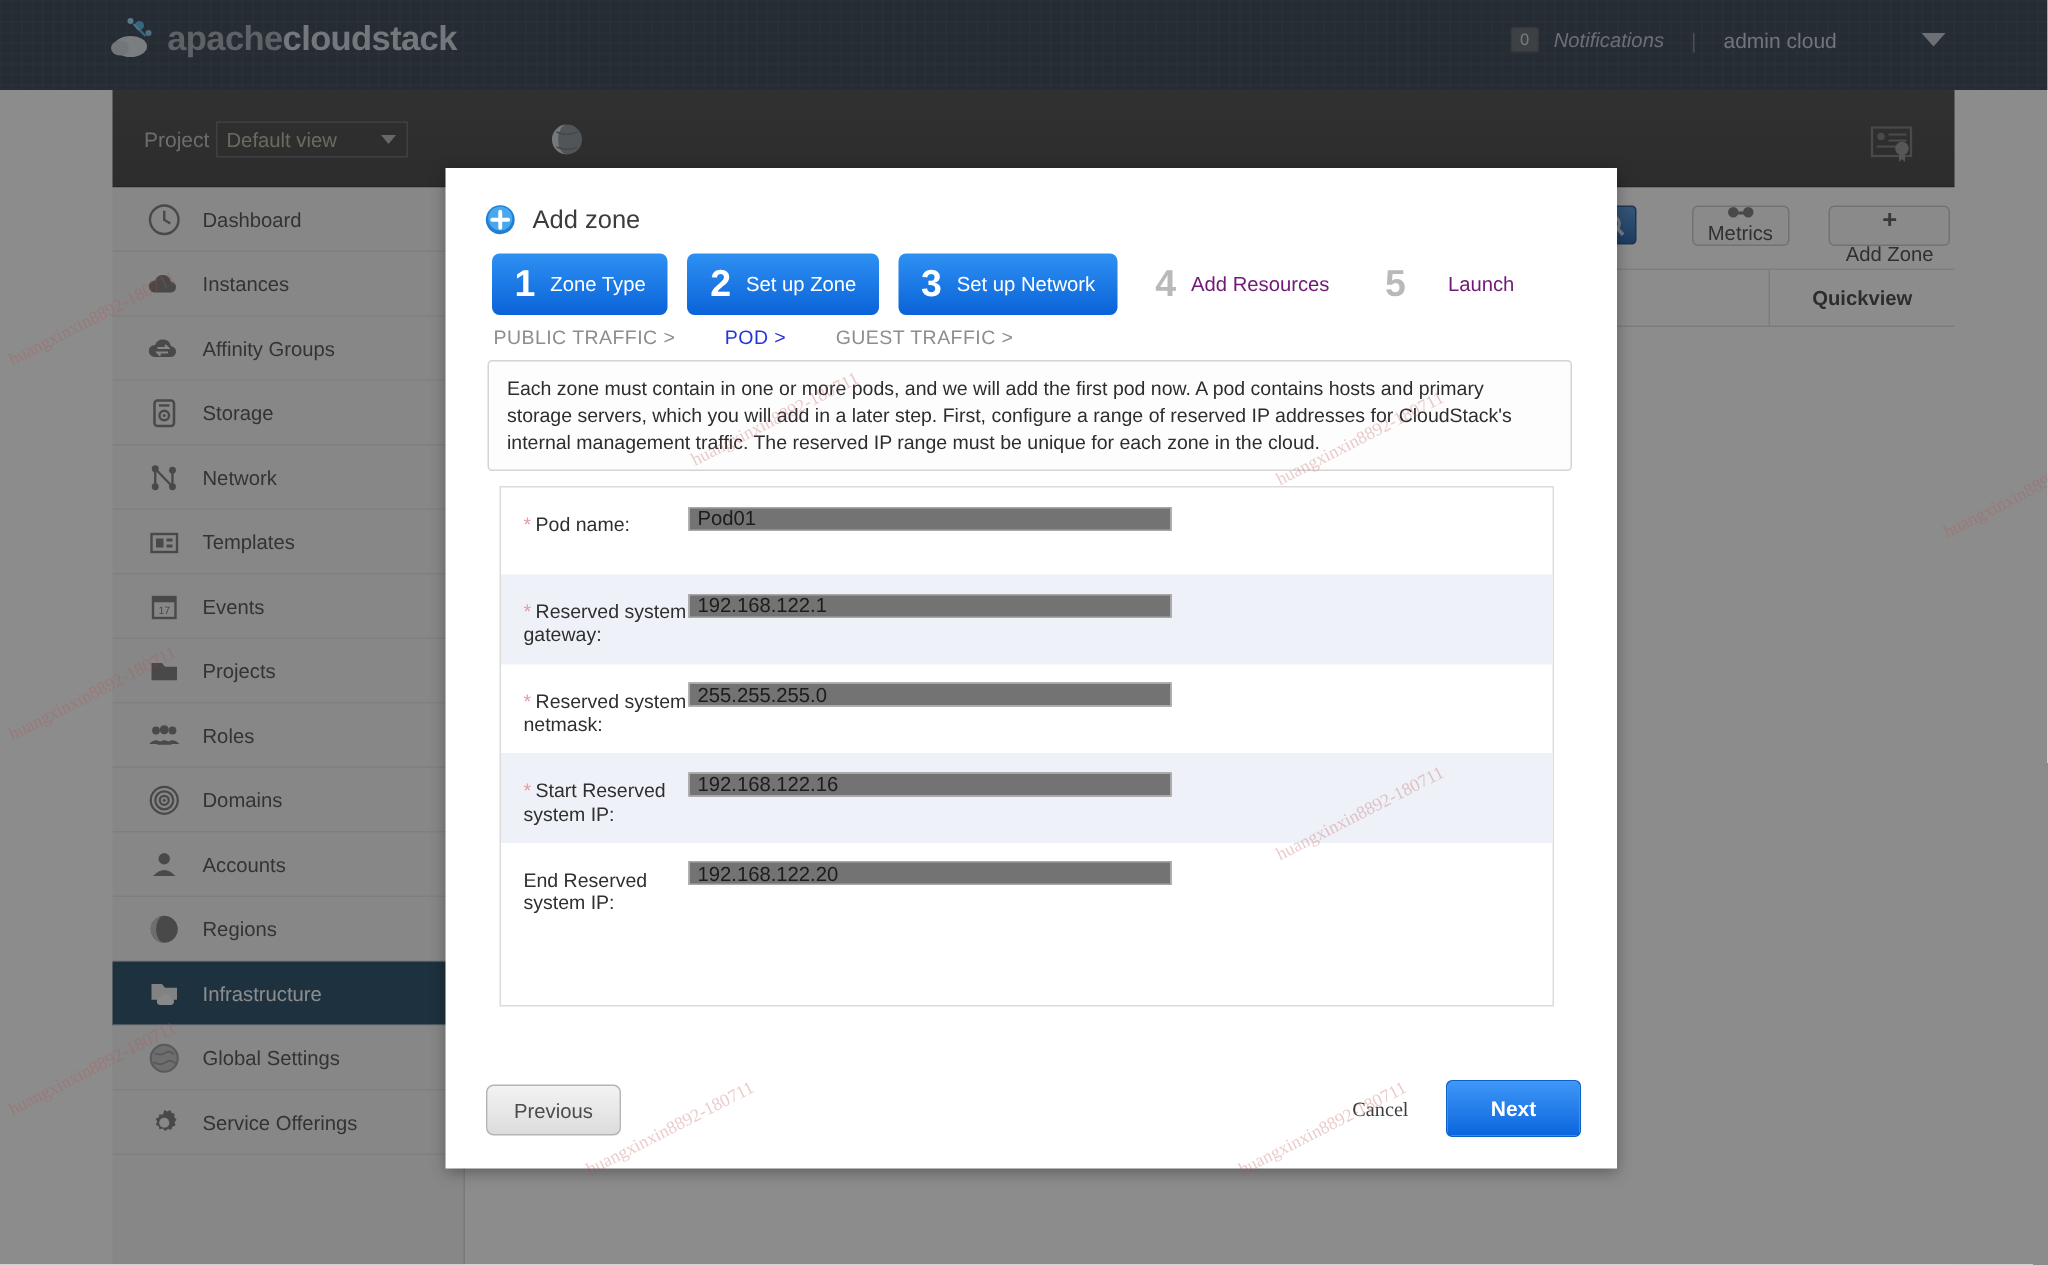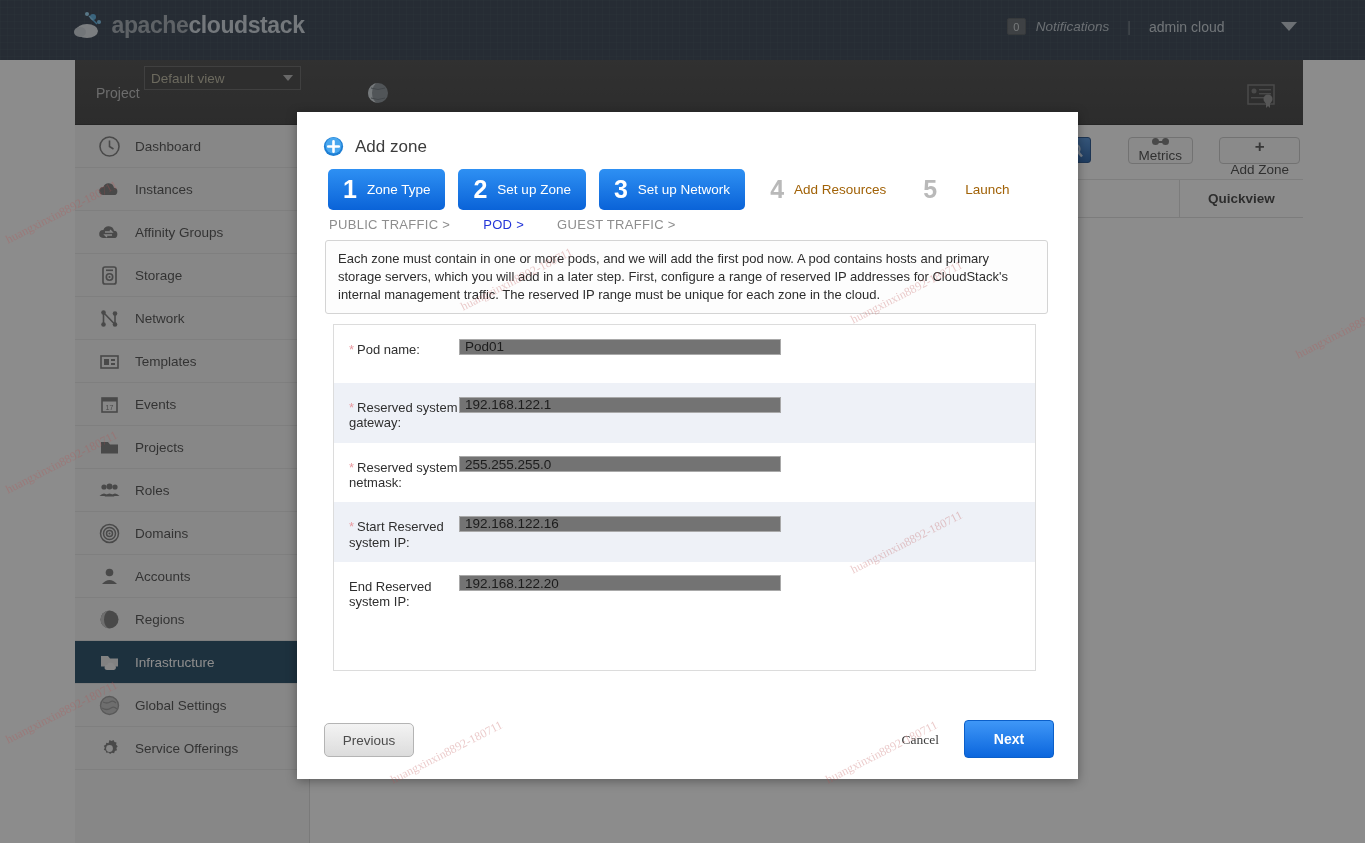--- a/index.html
+++ b/index.html
@@ -48,21 +48,21 @@
     border-top: 9px solid #b9c2c9;
   }
 
   .projectbar {
     position: absolute; left: 75px; top: 60px; width: 1228px; height: 65px;
     background: linear-gradient(#353535, #2c2c2c);
     border-bottom: 1px solid #1d1d1d;
   }
   .proj-label { position: absolute; left: 21px; top: 25px; color: #b9b9b9; font-size: 14px; }
   .proj-select {
-    position: absolute; left: 69px; top: 6px; width: 157px; height: 24px;
+    position: absolute; left: 69px; top: 21px; width: 128px; height: 24px;
     border: 1px solid #575757; background: #2f2f2f; color: #b8b39a;
     font-size: 13.5px; padding: 2px 6px; line-height: 19px;
   }
   .proj-select .cv {
     position: absolute; right: 7px; top: 8px;
     width: 0; height: 0; border-left: 5px solid transparent;
     border-right: 5px solid transparent; border-top: 6px solid #b0b0b0;
   }
   .globe-btn { position: absolute; left: 292px; top: 22px; width: 22px; height: 22px; }
   .cert-icon { position: absolute; right: 24px; top: 22px; width: 34px; height: 26px; }
@@ -125,21 +125,21 @@
 
   .steps { position: absolute; left: 31px; top: 57px; display: flex; align-items: center; }
   .step {
     height: 41px; display: flex; align-items: center; gap: 10px; padding: 0 15px;
     border-radius: 5px; margin-right: 13px;
   }
   .step.on { background: linear-gradient(#2e90f3, #0a63d8); }
   .step.on .num { color: #ffffff; }
   .step.on .lbl { color: #ffffff; }
   .step .num { font-size: 25px; font-weight: bold; color: #b9b9b9; line-height: 1; }
-  .step .lbl { font-size: 13.5px; color: #a16207; }
+  .step .lbl { font-size: 13.5px; color: #701a75; }
   .step.off { padding: 0 12px; }
   .step.off.wide .lbl { margin-left: 18px; }
 
   .subtabs { position: absolute; left: 32px; top: 105px; display: flex; gap: 0; font-size: 13px; }
   .subtab { color: #8d8d8d; letter-spacing: .3px; }
   .subtab.cur { color: #2335d8; }
   .subtab + .subtab { margin-left: 33px; }
 
   .desc {
     position: absolute; left: 28px; top: 128px; width: 723px; min-height: 58px;

